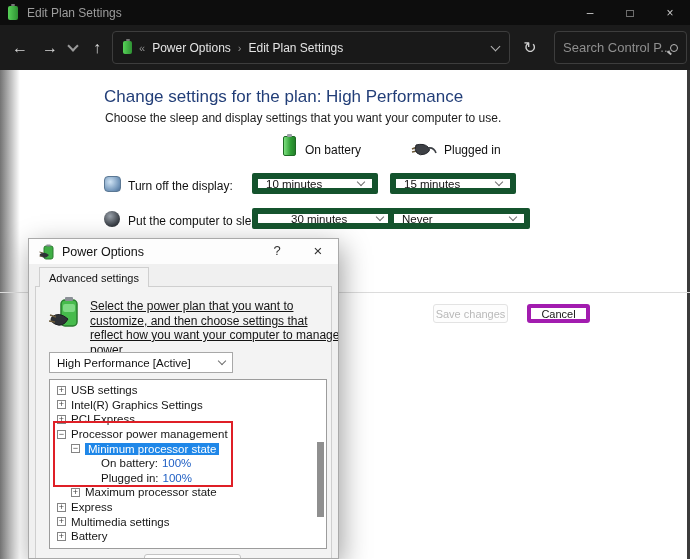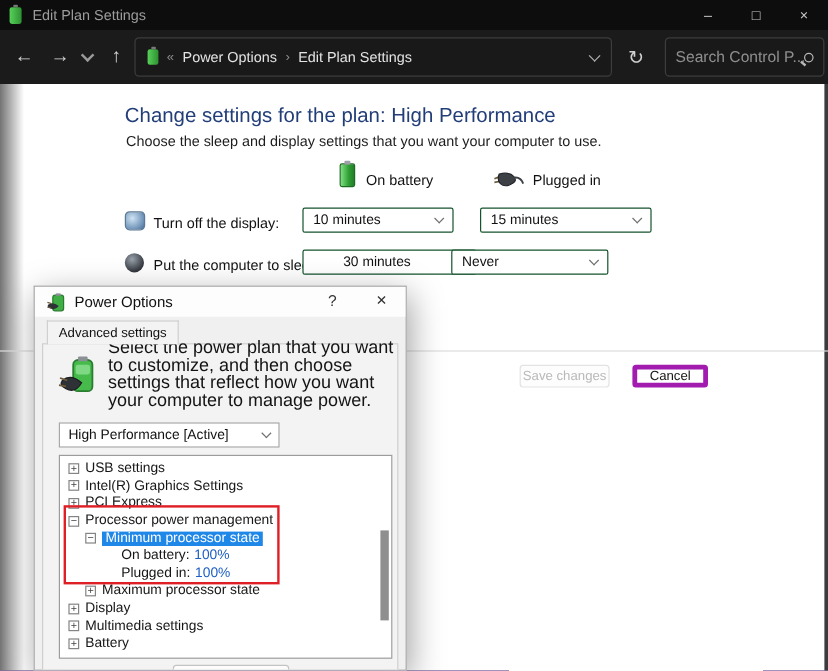--- a/index.html
+++ b/index.html
@@ -34,38 +34,38 @@
   .lshade { position:absolute; left:0; top:0; width:20px; height:489px; background:linear-gradient(90deg, rgba(0,0,0,0.55), rgba(0,0,0,0)); }
   .redge  { position:absolute; right:0; top:0; width:3px; height:489px; background:rgba(10,10,10,0.8); }
   .page-title { position:absolute; left:104px; top:17px; font-size:17px; color:#223e78; }
   .page-sub   { position:absolute; left:105px; top:41px; font-size:12px; color:#1c1c1c; }
   .colhdr { position:absolute; top:73px; font-size:12px; color:#111; }
   .batt-big { position:absolute; left:283px; top:66px; width:13px; height:20px; background:linear-gradient(90deg,#7de07f,#2f9e35 60%,#23802a); border:1px solid #1e6b24; border-radius:2px; }
   .batt-big:before { content:""; position:absolute; top:-3px; left:3px; width:5px; height:3px; background:#9aa0a5; border-radius:1px; }
   .setting-label { position:absolute; font-size:12px; color:#111; }
   .row-ico1 { position:absolute; left:104px; top:106px; width:17px; height:16px; border-radius:4px; background:radial-gradient(circle at 35% 35%, #cfe3f4, #6f93b8 70%, #4a6c94); border:1px solid #5b7894; }
   .row-ico2 { position:absolute; left:104px; top:141px; width:16px; height:16px; border-radius:50%; background:radial-gradient(circle at 38% 32%, #9aa2ab, #3a3f46 65%, #17191d); }
-  .dd { position:absolute; height:21px; background:#fff; border:1px solid #14532d; border-radius:2px; font-size:11.5px; color:#111; display:flex; align-items:center; padding:0 8px; }
+  .dd { position:absolute; height:21px; background:#fff; border:6px solid #14532d; border-radius:2px; font-size:11.5px; color:#111; display:flex; align-items:center; padding:0 8px; }
   .dd .ddchev { margin-left:auto; width:6px; height:6px; border-right:1.5px solid #6f6f6f; border-bottom:1.5px solid #6f6f6f; transform:rotate(45deg); margin-top:-3px; }
   .hsep { position:absolute; left:0; top:222px; width:690px; height:1px; background:#dcdcdc; }
   .btn { position:absolute; top:234px; height:19px; font-size:11px; display:flex; align-items:center; justify-content:center; border-radius:3px; background:#fff; }
   .btn.disabled { left:433px; width:75px; border:1px solid #e3e3e3; color:#b9b9b9; background:#fdfdfd; }
   .btn.normal   { left:527px; width:63px; border:4px solid #a21caf; color:#151515; }
 
   
   .dialog { position:absolute; left:28px; top:238px; width:311px; height:321px; background:#f0f0f0; border:1px solid #a9a9a9; box-shadow:3px 8px 26px rgba(0,0,0,0.38); overflow:hidden; }
   .dlg-titlebar { position:absolute; left:0; top:0; right:0; height:25px; background:#fdfdfd; display:flex; align-items:center; }
   .dlg-title { font-size:12.5px; color:#111; margin-left:6px; }
   .dlg-help { position:absolute; right:52px; top:4px; width:18px; height:18px; text-align:center; color:#333; font-size:13px; }
   .dlg-close { position:absolute; right:10px; top:3px; width:20px; height:20px; text-align:center; color:#333; font-size:15px; }
   .dlg-ico { width:17px; height:16px; margin-left:10px; }
   .tab { position:absolute; left:10px; top:28px; height:20px; padding:0 9px; background:#f3f3f3; border:1px solid #cfcfcf; border-bottom:none; font-size:11px; color:#111; display:flex; align-items:center; z-index:2;text-align:center; }
   .tabpanel { position:absolute; left:6px; right:6px; top:47px; height:290px; background:#f3f3f3; border:1px solid #cfcfcf; }
   .desc-ico { position:absolute; left:20px; top:56px; }
-  .desc { position:absolute; left:61px; top:44px; width:250px; font-size:15px; line-height:14.5px; color:#141414; }
+  .desc { position:absolute; left:61px; top:60px; width:250px; font-size:12px; line-height:14.5px; color:#141414;text-decoration:underline; }
   .plan-dd { position:absolute; left:20px; top:113px; width:184px; height:21px; background:#fff; border:1px solid #a8a8a8; font-size:11.5px; color:#111; display:flex; align-items:center; padding:0 7px; }
   .plan-dd .ddchev { margin-left:auto; width:6px; height:6px; border-right:1.5px solid #6f6f6f; border-bottom:1.5px solid #6f6f6f; transform:rotate(45deg); margin-top:-3px; }
   .tree { position:absolute; left:20px; top:140px; width:278px; height:170px; background:#fff; border:1px solid #9c9c9c; padding-top:3px; overflow:hidden; }
   .trow { height:14.6px; display:flex; align-items:center; font-size:11.5px; color:#161616; }
   .trow.lvl0 { padding-left:7px; }
   .trow.lvl1 { padding-left:21px; }
   .trow.lvl2 { padding-left:51px; }
   .ebox { width:9px; height:9px; border:1px solid #848484; background:#fff; color:#444; font-size:9px; line-height:7px; text-align:center; margin-right:5px; flex:0 0 auto; }
   .tlabel.sel { background:#1f87e8; color:#fff; padding:0 3px; }
   .tvalue { color:#1f5fc4; margin-left:4px; }
@@ -127,32 +127,32 @@
       <path d="M18 7 Q24 6 26 12" stroke="#3d4045" stroke-width="1.6" fill="none"></path>
     </svg>
     <div class="colhdr" style="left:444px;">Plugged in</div>
 
     <div class="row-ico1"></div>
     <div class="setting-label" style="left:128px;top:109px;">Turn off the display:</div>
     <div class="dd" style="left:252px;top:103px;width:126px;">
       <span>10 minutes</span>
         <span class="ddchev"></span>
     </div>
-    <div class="dd" style="left:400px;top:103px;width:143px;gap:28px;">
+    <div class="dd" style="left:390px;top:103px;width:126px;gap:28px;">
       <span>15 minutes</span>
         <span class="ddchev"></span>
     </div>
 
     <div class="row-ico2"></div>
     <div class="setting-label" style="left:128px;top:144px;">Put the computer to sleep:</div>
     <div class="dd" style="left:252px;top:138px;width:145px;padding-left:33px;">
       <span>30 minutes</span>
         <span class="ddchev"></span>
     </div>
-    <div class="dd" style="left:376px;top:138px;width:131px;">
+    <div class="dd" style="left:388px;top:138px;width:142px;">
       <span>Never</span>
         <span class="ddchev"></span>
     </div>
 
     <div class="hsep"></div>
     <div class="btn disabled">Save changes</div>
     <div class="btn normal">Cancel</div>
   </div>
 
   <div class="dialog">
@@ -213,21 +213,21 @@
       <div class="trow lvl2">
           <span class="tlabel">Plugged in:</span>
           <span class="tvalue">100%</span>
         </div>
       <div class="trow lvl1">
           <span class="ebox">+</span>
           <span class="tlabel">Maximum processor state</span>
         </div>
       <div class="trow lvl0">
           <span class="ebox">+</span>
-          <span class="tlabel">Display</span>
+          <span class="tlabel">Express</span>
         </div>
       <div class="trow lvl0">
           <span class="ebox">+</span>
           <span class="tlabel">Multimedia settings</span>
         </div>
       <div class="trow lvl0">
           <span class="ebox">+</span>
           <span class="tlabel">Battery</span>
         </div>
       <div class="scroll-thumb"></div>

